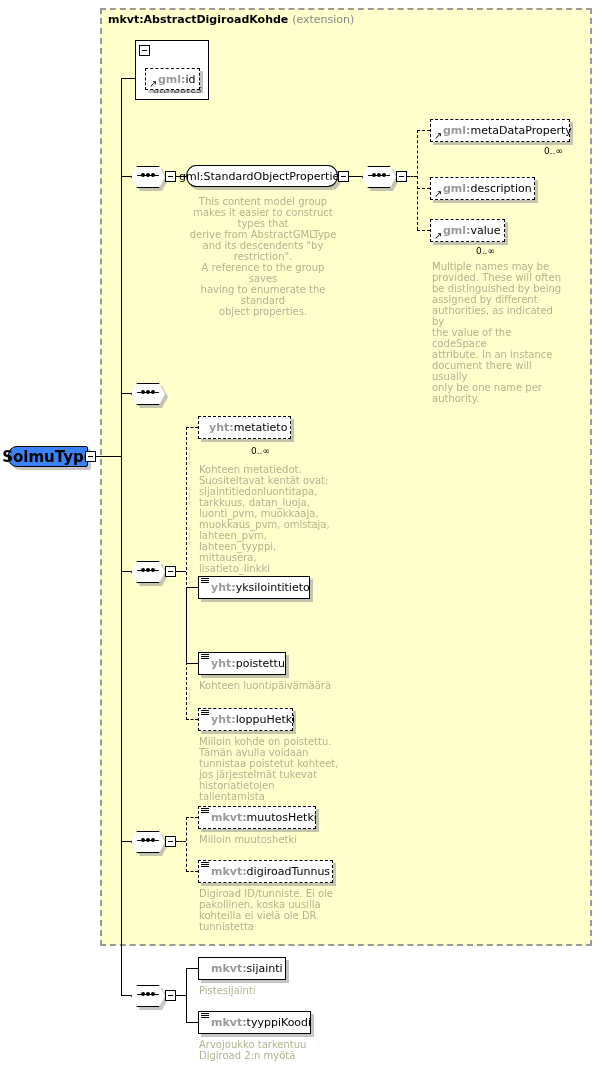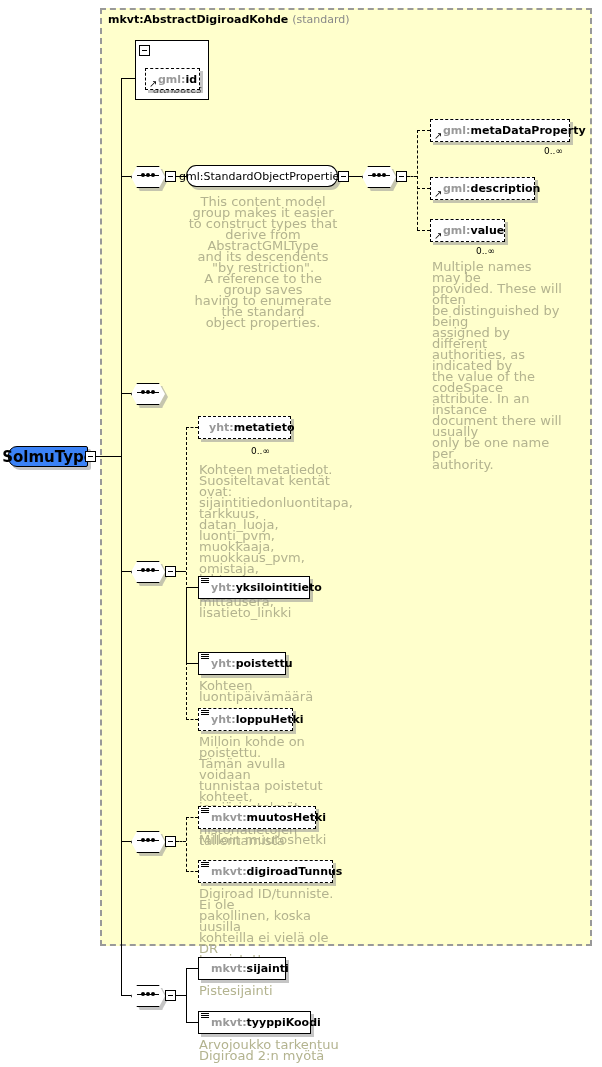--- a/index.html
+++ b/index.html
@@ -33,21 +33,21 @@
     border:1px solid #000000;
     font-size:11px;
     color:#000;
     white-space:nowrap;
     display:flex;align-items:center;
     padding-left:10px;
     box-shadow:3px 3px 0 0 rgba(150,150,150,0.55);
   }
   .node.dashed{border:1px dashed #000000;}
   .node .pfx{color:#999999;font-weight:bold;}
-  .node .loc{color:#000000;font-weight:bold;}
+  .node .loc{color:#000000;font-weight:normal;}
 
   
   .eicon{
     position:absolute;left:2px;top:1px;width:8px;height:7px;
   }
   .eicon i{display:block;height:1px;background:#000;margin-bottom:1px;}
   .eicon i:nth-child(1){width:8px;}
   .eicon i:nth-child(2){width:8px;}
   .eicon i:nth-child(3){width:8px;}
 
@@ -121,42 +121,42 @@
   }
 
   
   .occ{
     position:absolute;font-size:9px;color:#000;white-space:nowrap;
   }
 
   
   .doc{
     position:absolute;
-    font-size:13px;line-height:11px;color:#b3b38f;
+    font-size:10px;line-height:11px;color:#b3b38f;
     white-space:pre-line;
   }
   .doc.c{text-align:center;}
 
   
   .ln{position:absolute;background:#000;}
   .ln.h{height:1px;}
   .ln.v{width:1px;}
   .dln{position:absolute;}
   .dln.h{height:0;border-top:1px dashed #000;}
   .dln.v{width:0;border-left:1px dashed #000;}
 </style>
 </head>
 <body>
 
 <div id="stage">
 
   <div class="ext-box" style="left:100px;top:8px;width:492px;height:938px;"></div>
   <div class="ext-title" style="left:108px;top:13px;">
     <span>mkvt:AbstractDigiroadKohde</span>
-    <span class="paren">(standard)</span>
+    <span class="paren">(extension)</span>
   </div>
 
   <div class="typebox" style="left:8px;top:446px;width:80px;height:21px;">
     <span>SolmuType</span>
   </div>
   <div class="exp" style="left:85px;top:451px;"></div>
 
   <div class="ln h" style="left:96px;top:456px;width:25px;"></div>
   <div class="ln v" style="left:121px;top:78px;height:918px;"></div>
 

